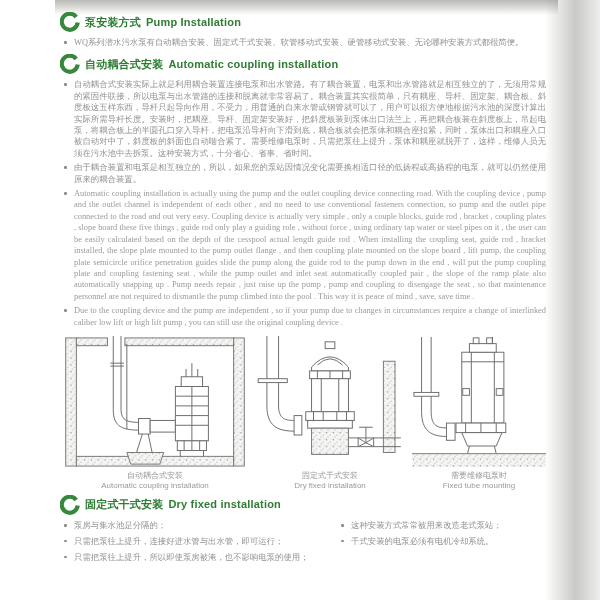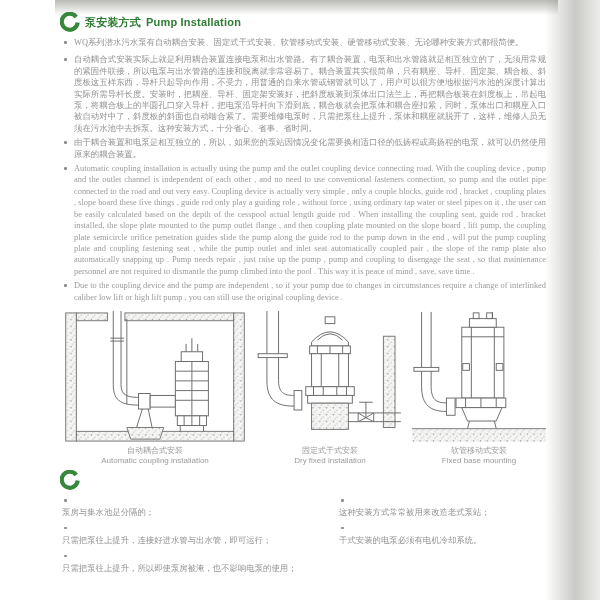--- a/index.html
+++ b/index.html
@@ -43,21 +43,21 @@
 
   .figrow { display:flex; justify-content:space-between; align-items:flex-end; margin:8px 0 2px 0; }
   .fig { text-align:center; }
   .fig svg { display:block; margin:0 auto; }
   .figcap { margin-top:3px; }
   .figcap div { font-size:8px; line-height:10px; color:#9a9a9a; }
 
   .twocol { display:flex; }
   .twocol .col-left { width:265px; }
   .twocol .col-right { flex:1; padding-left:12px; }
-  .twocol .bitem { margin-bottom:4.5px;flex-direction:column; }
+  .twocol .bitem { margin-bottom:4.5px; }
 
   .defs-holder { position:absolute; width:0; height:0; overflow:hidden; }
 </style>
 </head>
 <body>
 
 <div class="page">
   <div class="shadow-top"></div>
   <div class="shadow-right"></div>
 
@@ -85,20 +85,30 @@
         <span class="zh">泵安装方式</span><span class="en">Pump Installation</span>
       </span>
     </div>
     <div class="blist">
       <div class="bitem">
         <span class="marker"></span>
         <span class="btext zh">WQ系列潜水污水泵有自动耦合安装、固定式干式安装、软管移动式安装、硬管移动式安装、无论哪种安装方式都很简便。</span>
       </div>
     </div>
 
+    <div class="sec-header">
+      <span class="c-icon">
+        <svg width="20" height="20" viewBox="0 0 20 20">
+          <path d="M16.2 5.0 A8 8 0 1 0 17.7 10.6" fill="none" stroke="#37873c" stroke-width="4.2"></path>
+        </svg>
+      </span>
+      <span class="sec-title">
+        <span class="zh">自动耦合式安装</span><span class="en">Automatic coupling installation</span>
+      </span>
+    </div>
     <div class="blist">
       <div class="bitem">
         <span class="marker"></span>
         <span class="btext zh">自动耦合式安装实际上就是利用耦合装置连接电泵和出水管路。有了耦合装置，电泵和出水管路就是相互独立的了，无须用常规的紧固件联接，所以电泵与出水管路的连接和脱离就非常容易了。耦合装置其实很简单，只有耦座、导杆、固定架、耦合板、斜度板这五样东西，导杆只起导向作用，不受力，用普通的自来水管或钢管就可以了，用户可以很方便地根据污水池的深度计算出实际所需导杆长度。安装时，把耦座、导杆、固定架安装好，把斜度板装到泵体出口法兰上，再把耦合板装在斜度板上，吊起电泵，将耦合板上的半圆孔口穿入导杆，把电泵沿导杆向下滑到底，耦合板就会把泵体和耦合座扣紧，同时，泵体出口和耦座入口被自动对中了，斜度板的斜面也自动啮合紧了。需要维修电泵时，只需把泵往上提升，泵体和耦座就脱开了，这样，维修人员无须在污水池中去拆泵。这种安装方式，十分省心、省事、省时间。</span>
       </div>
       <div class="bitem">
         <span class="marker"></span>
         <span class="btext zh">由于耦合装置和电泵是相互独立的，所以，如果您的泵站因情况变化需要换相适口径的低扬程或高扬程的电泵，就可以仍然使用原来的耦合装置。</span>
       </div>
       <div class="bitem">
@@ -226,33 +236,36 @@
             <line x1="72" y1="90" x2="72" y2="100"></line>
             <line x1="88" y1="90" x2="88" y2="100"></line>
             <path d="M52 100 L94 100 L88 114 L58 114 Z" fill="#fff"></path>
             <line x1="60" y1="114" x2="58" y2="122"></line>
             <line x1="86" y1="114" x2="88" y2="122"></line>
           </g>
           <rect x="0" y="122" width="140" height="14" fill="url(#speck)" stroke="none"></rect>
           <line x1="0" y1="122" x2="140" y2="122" stroke="#777" stroke-width="1"></line>
         </svg>
         <div class="figcap">
-          <div>软管移动式安装</div>
-          <div>Fixed base mounting</div>
+          <div>需要维修电泵时</div>
+          <div>Fixed tube mounting</div>
         </div>
       </div>
 
     </div>
 
     <div class="sec-header">
       <span class="c-icon">
         <svg width="20" height="20" viewBox="0 0 20 20">
           <path d="M16.2 5.0 A8 8 0 1 0 17.7 10.6" fill="none" stroke="#37873c" stroke-width="4.2"></path>
         </svg>
       </span>
+      <span class="sec-title">
+        <span class="zh">固定式干式安装</span><span class="en">Dry fixed installation</span>
+      </span>
     </div>
     <div class="twocol">
       <div class="col-left blist">
         <div class="bitem">
           <span class="marker"></span>
           <span class="btext zh">泵房与集水池是分隔的；</span>
         </div>
         <div class="bitem">
           <span class="marker"></span>
           <span class="btext zh">只需把泵往上提升，连接好进水管与出水管，即可运行；</span>

